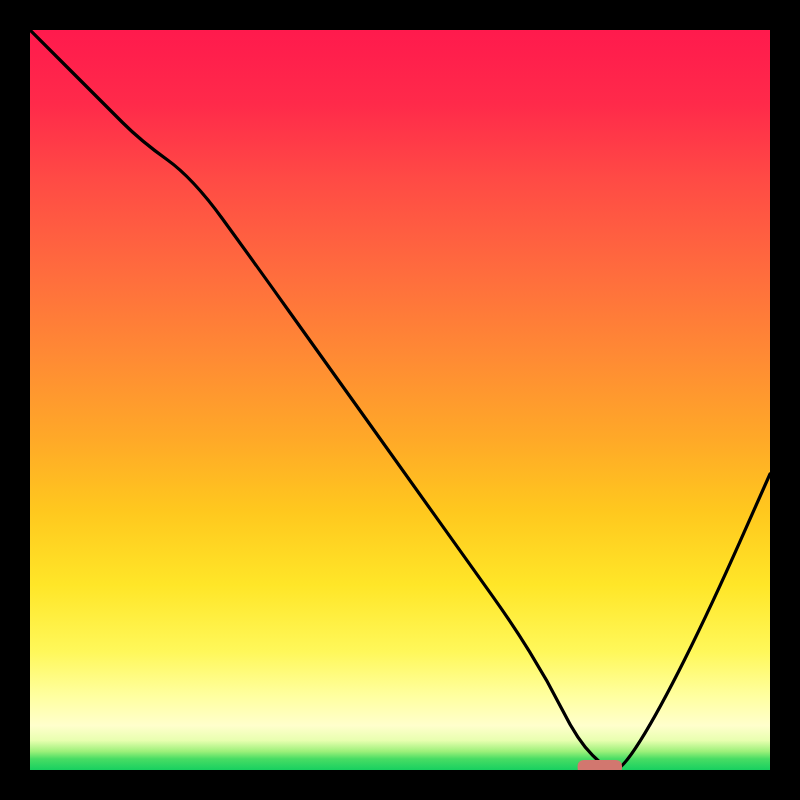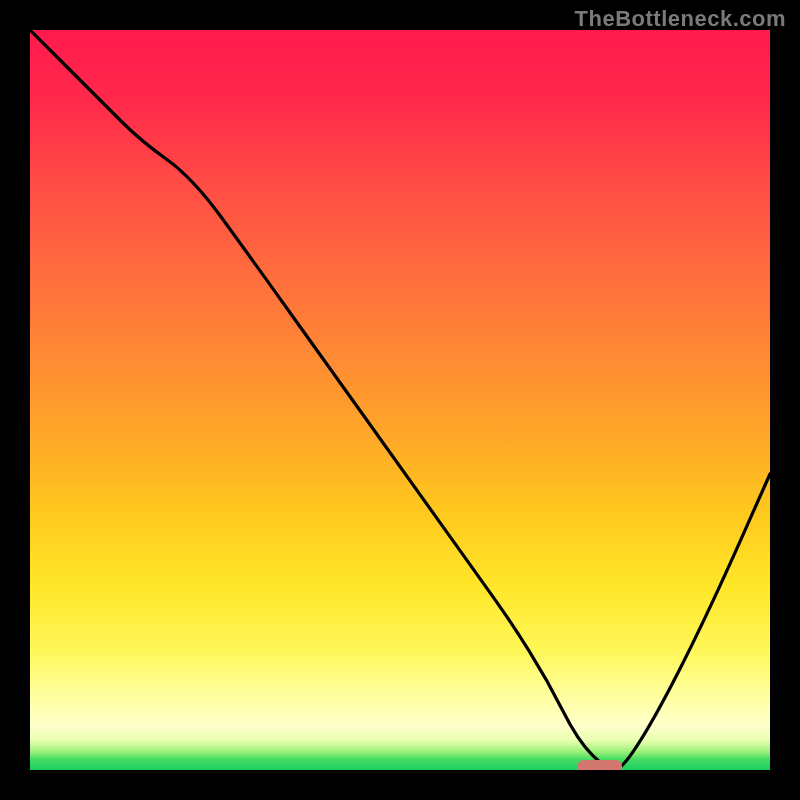--- a/index.html
+++ b/index.html
@@ -66,21 +66,20 @@
   .marker {
     
     fill: #d2776f;
   }
 </style>
 </head>
 <body>
 
 <div class="container">
 
-  <div class="watermark">TheBottleneck.com</div>
 
   <div class="plot-area">
     <div class="gradient"></div>
 
     <svg class="curve" viewBox="0 0 740 740" preserveAspectRatio="none">
       <path fill="none" stroke="#000" stroke-width="3.2" stroke-linejoin="round" stroke-linecap="round" d="M 0 0 Q 0 0 37 37 Q 74 74 92.5 92.5 Q 111 111 136.9 129.5 Q 162.8 148 192.4 188.70000000000002 Q 222 229.40000000000003 259 281.2 Q 296 332.99999999999994 333 384.79999999999995 Q 370 436.6 407 488.40000000000003 Q 444 540.2 462.5 566.1 Q 481 592 499.5 621.6 Q 518 651.2 532.8 680.8 Q 547.6 710.4 562.4000000000001 725.2 Q 577.2 740 584.6 740 Q 592 740 610.5 710.4 Q 629 680.8 654.9000000000001 629 Q 680.8000000000001 577.2 710.4000000000001 510.6 T 740 444"></path>
       <rect class="marker" rx="6" ry="6" height="14" x="547.6" width="44.39999999999998" y="730" fill="#d2776f"></rect>
     </svg>
   </div>
 

